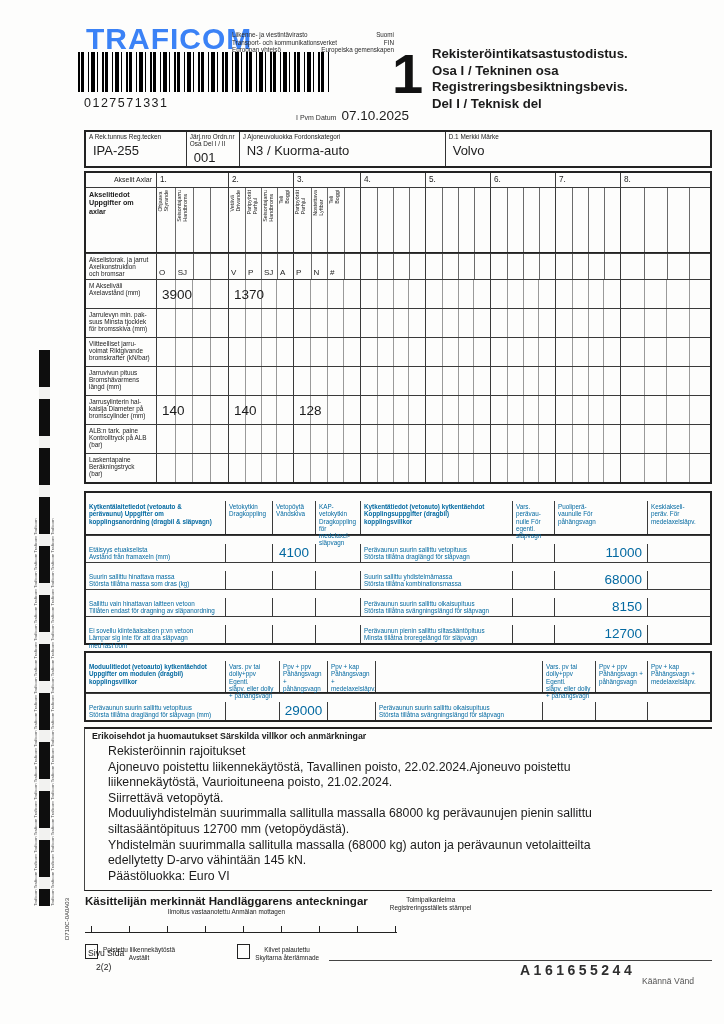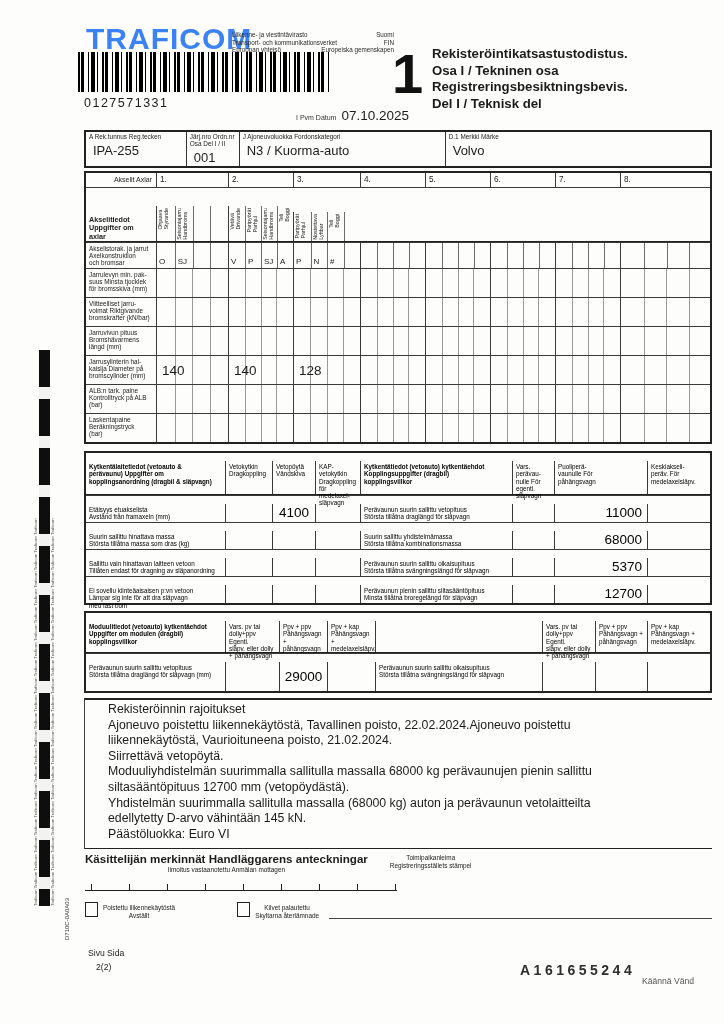--- a/index.html
+++ b/index.html
@@ -35,51 +35,51 @@
   .axle-table { margin-top:3px; border:2px solid #222; border-top-width:2.5px; }
   .arow { display:flex; align-items:stretch; }
   .arow + .arow { border-top:1px solid #3a3a3a; }
   .acell { flex:none; }
   .acell + .acell { border-left:1px solid #3a3a3a; }
   .axl{width:70px} .ax1{width:72px} .ax2{width:65px} .ax3{width:67px} .ax4{width:65px}
   .ax5{width:65px} .ax6{width:65px} .ax7{width:65px} .ax8{width:92px}
   .ax-head { height:14px; }
   .ax-head .axl { font-size:7px; text-align:right; padding:3px 4px 0 0; }
   .ax-num { font-size:8.2px; padding:2px 0 0 3px; }
-  .ax-info { height:55px; border-bottom:1.5px solid #222;align-items:flex-end; }
+  .ax-info { height:66px; border-bottom:1.5px solid #222; }
   .ax-info-label { font-size:7.2px; font-weight:bold; line-height:8.4px; padding:3px 2px 0 3px; }
   .subrow { display:flex; height:100%; }
   .subcol { flex:1 1 25%; overflow:hidden; }
   .subcol + .subcol { border-left:1px solid #6b6b6b; }
   .vtext { writing-mode:vertical-rl; transform:rotate(180deg); font-size:5.4px; line-height:6px; white-space:pre-line; padding:1px 0 2px 0; color:#222; }
   .ax-constr { height:26px; }
   .constr-letter { display:flex; align-items:flex-end; padding:0 0 2px 2px; font-size:8px; }
   .ax-datarow { height:29px; }
   .axlabel { font-size:6.4px; line-height:7.2px; padding:2px 2px 0 3px; color:#222; }
   .axval { display:flex; align-items:center; padding-left:5px; font-size:13.5px;
     background-image:linear-gradient(#9a9a9a,#9a9a9a),linear-gradient(#9a9a9a,#9a9a9a),linear-gradient(#9a9a9a,#9a9a9a);
     background-size:1px 100%; background-position:25% 0,50% 0,75% 0; background-repeat:no-repeat; }
 
   
   .cp-table, .md-table { border:2px solid #222; }
   .cp-table { margin-top:7px; }
   .md-table { margin-top:6px; }
   .crow { display:flex; align-items:stretch; }
   .crow + .crow { border-top:1px solid #3a3a3a; }
-  .ccell { flex:none; padding:2px 3px; font-size:6.3px; line-height:7.3px; color:#000000;margin-top:8px; }
+  .ccell { flex:none; padding:2px 3px; font-size:6.3px; line-height:7.3px; color:#0369a1;margin-top:8px; }
   .ccell + .ccell { border-left:1px solid #3a3a3a; }
   .cp-head { height:42px; border-bottom:1.5px solid #222; }
   .md-head { height:40px; border-bottom:1.2px solid #222; }
   .bold { font-weight:bold; }
   .cpl{width:139px} .cp1{width:47px} .cp2{width:43px} .cp3{width:45px}
   .cpr{width:152px} .cp4{width:42px} .cp5{width:93px} .cp6{width:67px}
   .mdl{width:139px} .md1{width:54px} .md2{width:48px} .md3{width:48px}
   .mdr{width:167px} .md4{width:53px} .md5{width:52px} .md6{width:67px}
   .cp-row { height:27px; }
-  .md-row { height:38px; }
+  .md-row { height:27px; }
   .num { display:flex; align-items:center; font-size:13.5px; padding:0; }
   .num.right { justify-content:flex-end; padding-right:5px; }
   .num.center { justify-content:center; }
 
   
   .special { margin-top:5px; border-top:2px solid #222; border-bottom:1.5px solid #222; border-left:1px solid #444; padding:2px 0 6px 7px; }
   .special-heading { font-size:8.8px; font-weight:bold; margin-bottom:3px; }
   .special-line { font-size:12.3px; line-height:15.6px;margin-left:16px; }
 
   
@@ -338,20 +338,32 @@
         <div class="acell ax8">
             <div class="subrow">
               <div class="subcol"></div>
               <div class="subcol"></div>
               <div class="subcol"></div>
               <div class="subcol"></div>
             </div>
           </div>
       </div>
 
+      <div class="arow ax-datarow">
+        <div class="acell axl axlabel pre">M Akseliväli
+Axelavstånd (mm)</div>
+        <div class="acell ax1 axval">3900</div>
+        <div class="acell ax2 axval">1370</div>
+        <div class="acell ax3 axval"></div>
+        <div class="acell ax4 axval"></div>
+        <div class="acell ax5 axval"></div>
+        <div class="acell ax6 axval"></div>
+        <div class="acell ax7 axval"></div>
+        <div class="acell ax8 axval"></div>
+      </div>
 
       <div class="arow ax-datarow">
         <div class="acell axl axlabel pre">Jarrulevyn min. pak-
 suus Minsta tjocklek
 för bromsskiva (mm)</div>
         <div class="acell ax1 axval"></div>
         <div class="acell ax2 axval"></div>
         <div class="acell ax3 axval"></div>
         <div class="acell ax4 axval"></div>
         <div class="acell ax5 axval"></div>
@@ -486,21 +498,21 @@
 
       <div class="crow cp-row">
         <div class="ccell cpl pre">Sallittu vain hinattavan laitteen vetoon
 Tillåten endast för dragning av släpanordning</div>
         <div class="ccell cp1"></div>
         <div class="ccell cp2"></div>
         <div class="ccell cp3"></div>
         <div class="ccell cpr pre">Perävaunun suurin sallittu oikaisupituus
 Största tillåtna svängningslängd för släpvagn</div>
         <div class="ccell cp4"></div>
-        <div class="ccell cp5 num right">5370</div>
+        <div class="ccell cp5 num right">8150</div>
         <div class="ccell cp6"></div>
       </div>
 
       <div class="crow cp-row">
         <div class="ccell cpl pre">Ei sovellu kiinteäaisaisen p:vn vetoon
 Lämpar sig inte för att dra släpvagn
 med fast bom</div>
         <div class="ccell cp1"></div>
         <div class="ccell cp2"></div>
         <div class="ccell cp3"></div>
@@ -547,20 +559,21 @@
         <div class="ccell md3"></div>
         <div class="ccell mdr pre">Perävaunun suurin sallittu oikaisupituus
 Största tillåtna svängningslängd för släpvagn</div>
         <div class="ccell md4"></div>
         <div class="ccell md5"></div>
         <div class="ccell md6"></div>
       </div>
     </div>
 
     <div class="special">
+      <div class="special-heading">Erikoisehdot ja huomautukset Särskilda villkor och anmärkningar</div>
       <div class="special-line">Rekisteröinnin rajoitukset</div>
       <div class="special-line">Ajoneuvo poistettu liikennekäytöstä, Tavallinen poisto, 22.02.2024.Ajoneuvo poistettu</div>
       <div class="special-line">liikennekäytöstä, Vaurioituneena poisto, 21.02.2024.</div>
       <div class="special-line">Siirrettävä vetopöytä.</div>
       <div class="special-line">Moduuliyhdistelmän suurimmalla sallitulla massalla 68000 kg perävaunujen pienin sallittu</div>
       <div class="special-line">siltasääntöpituus 12700 mm (vetopöydästä).</div>
       <div class="special-line">Yhdistelmän suurimmalla sallitulla massalla (68000 kg) auton ja perävaunun vetolaitteilta</div>
       <div class="special-line">edellytetty D-arvo vähintään 145 kN.</div>
       <div class="special-line">Päästöluokka: Euro VI</div>
     </div>

